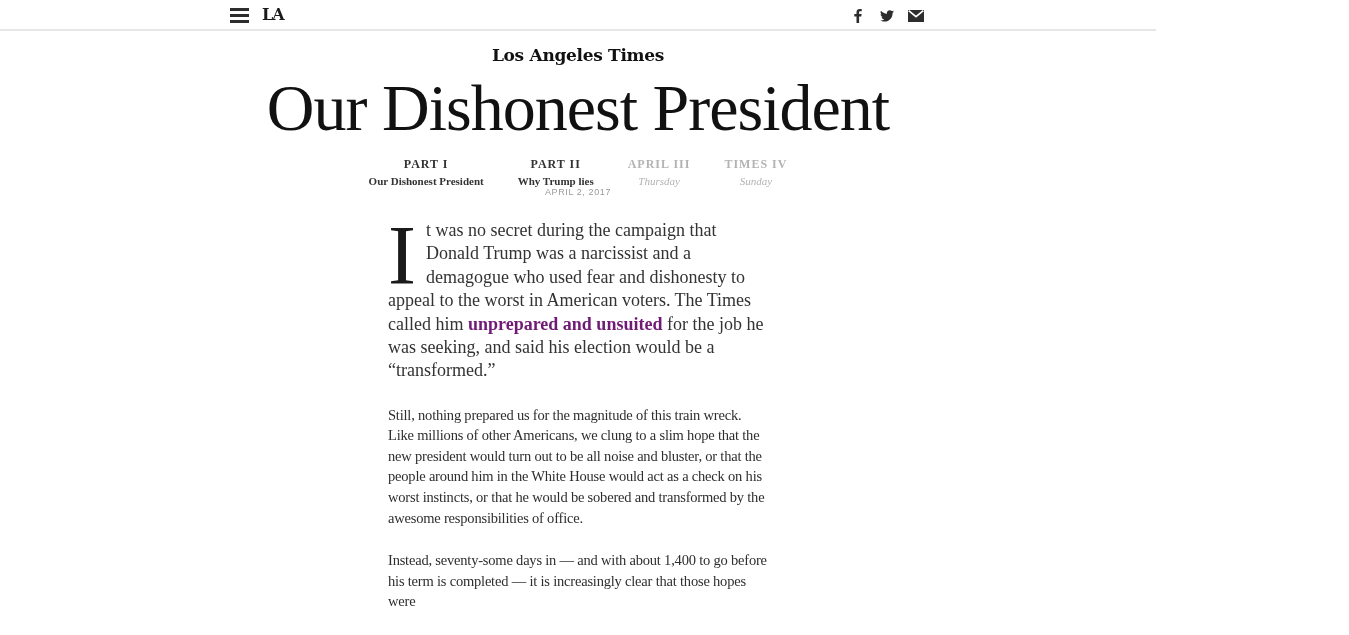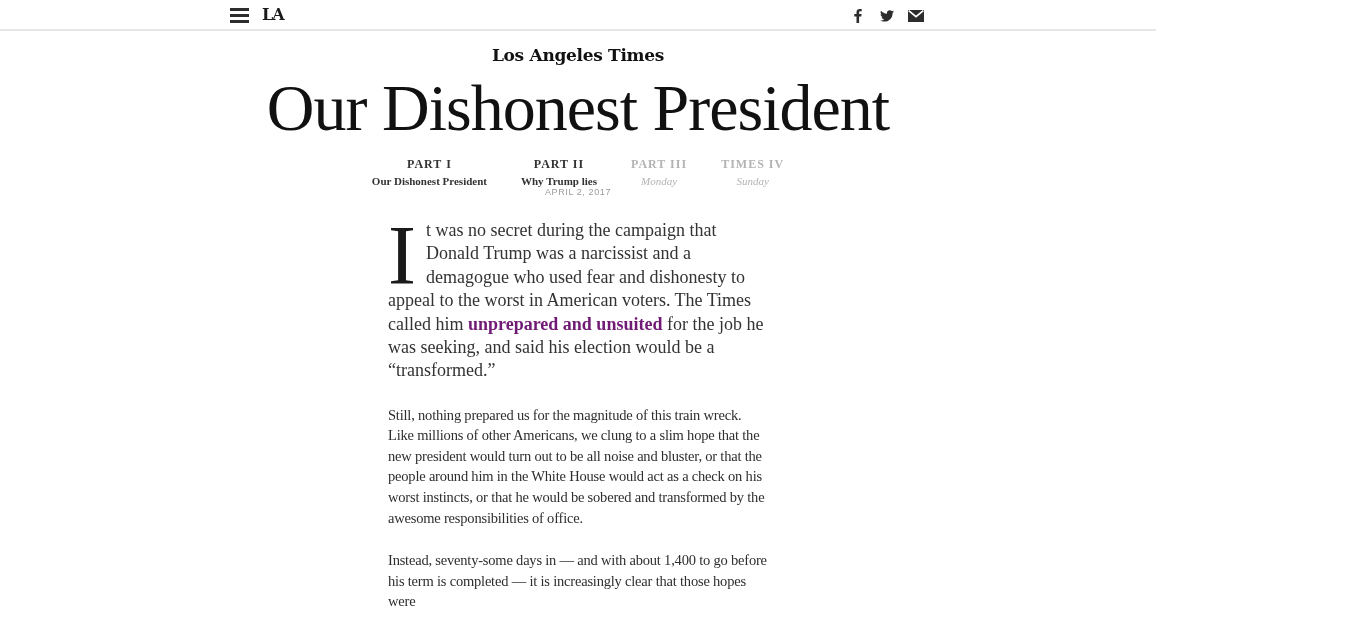--- a/index.html
+++ b/index.html
@@ -190,22 +190,22 @@
   <div class="series">
     <div class="series-item active">
       <div class="series-part">PART I</div>
       <div class="series-title">Our Dishonest President</div>
     </div>
     <div class="series-item active">
       <div class="series-part">PART II</div>
       <div class="series-title">Why Trump lies</div>
     </div>
     <div class="series-item inactive">
-      <div class="series-part">PART III</div>
-      <div class="series-title">Monday</div>
+      <div class="series-part">APRIL III</div>
+      <div class="series-title">Thursday</div>
     </div>
     <div class="series-item inactive">
       <div class="series-part">TIMES IV</div>
       <div class="series-title">Sunday</div>
     </div>
   </div>
 
   <div class="dateline">APRIL 2, 2017</div>
 
   <div class="article">

